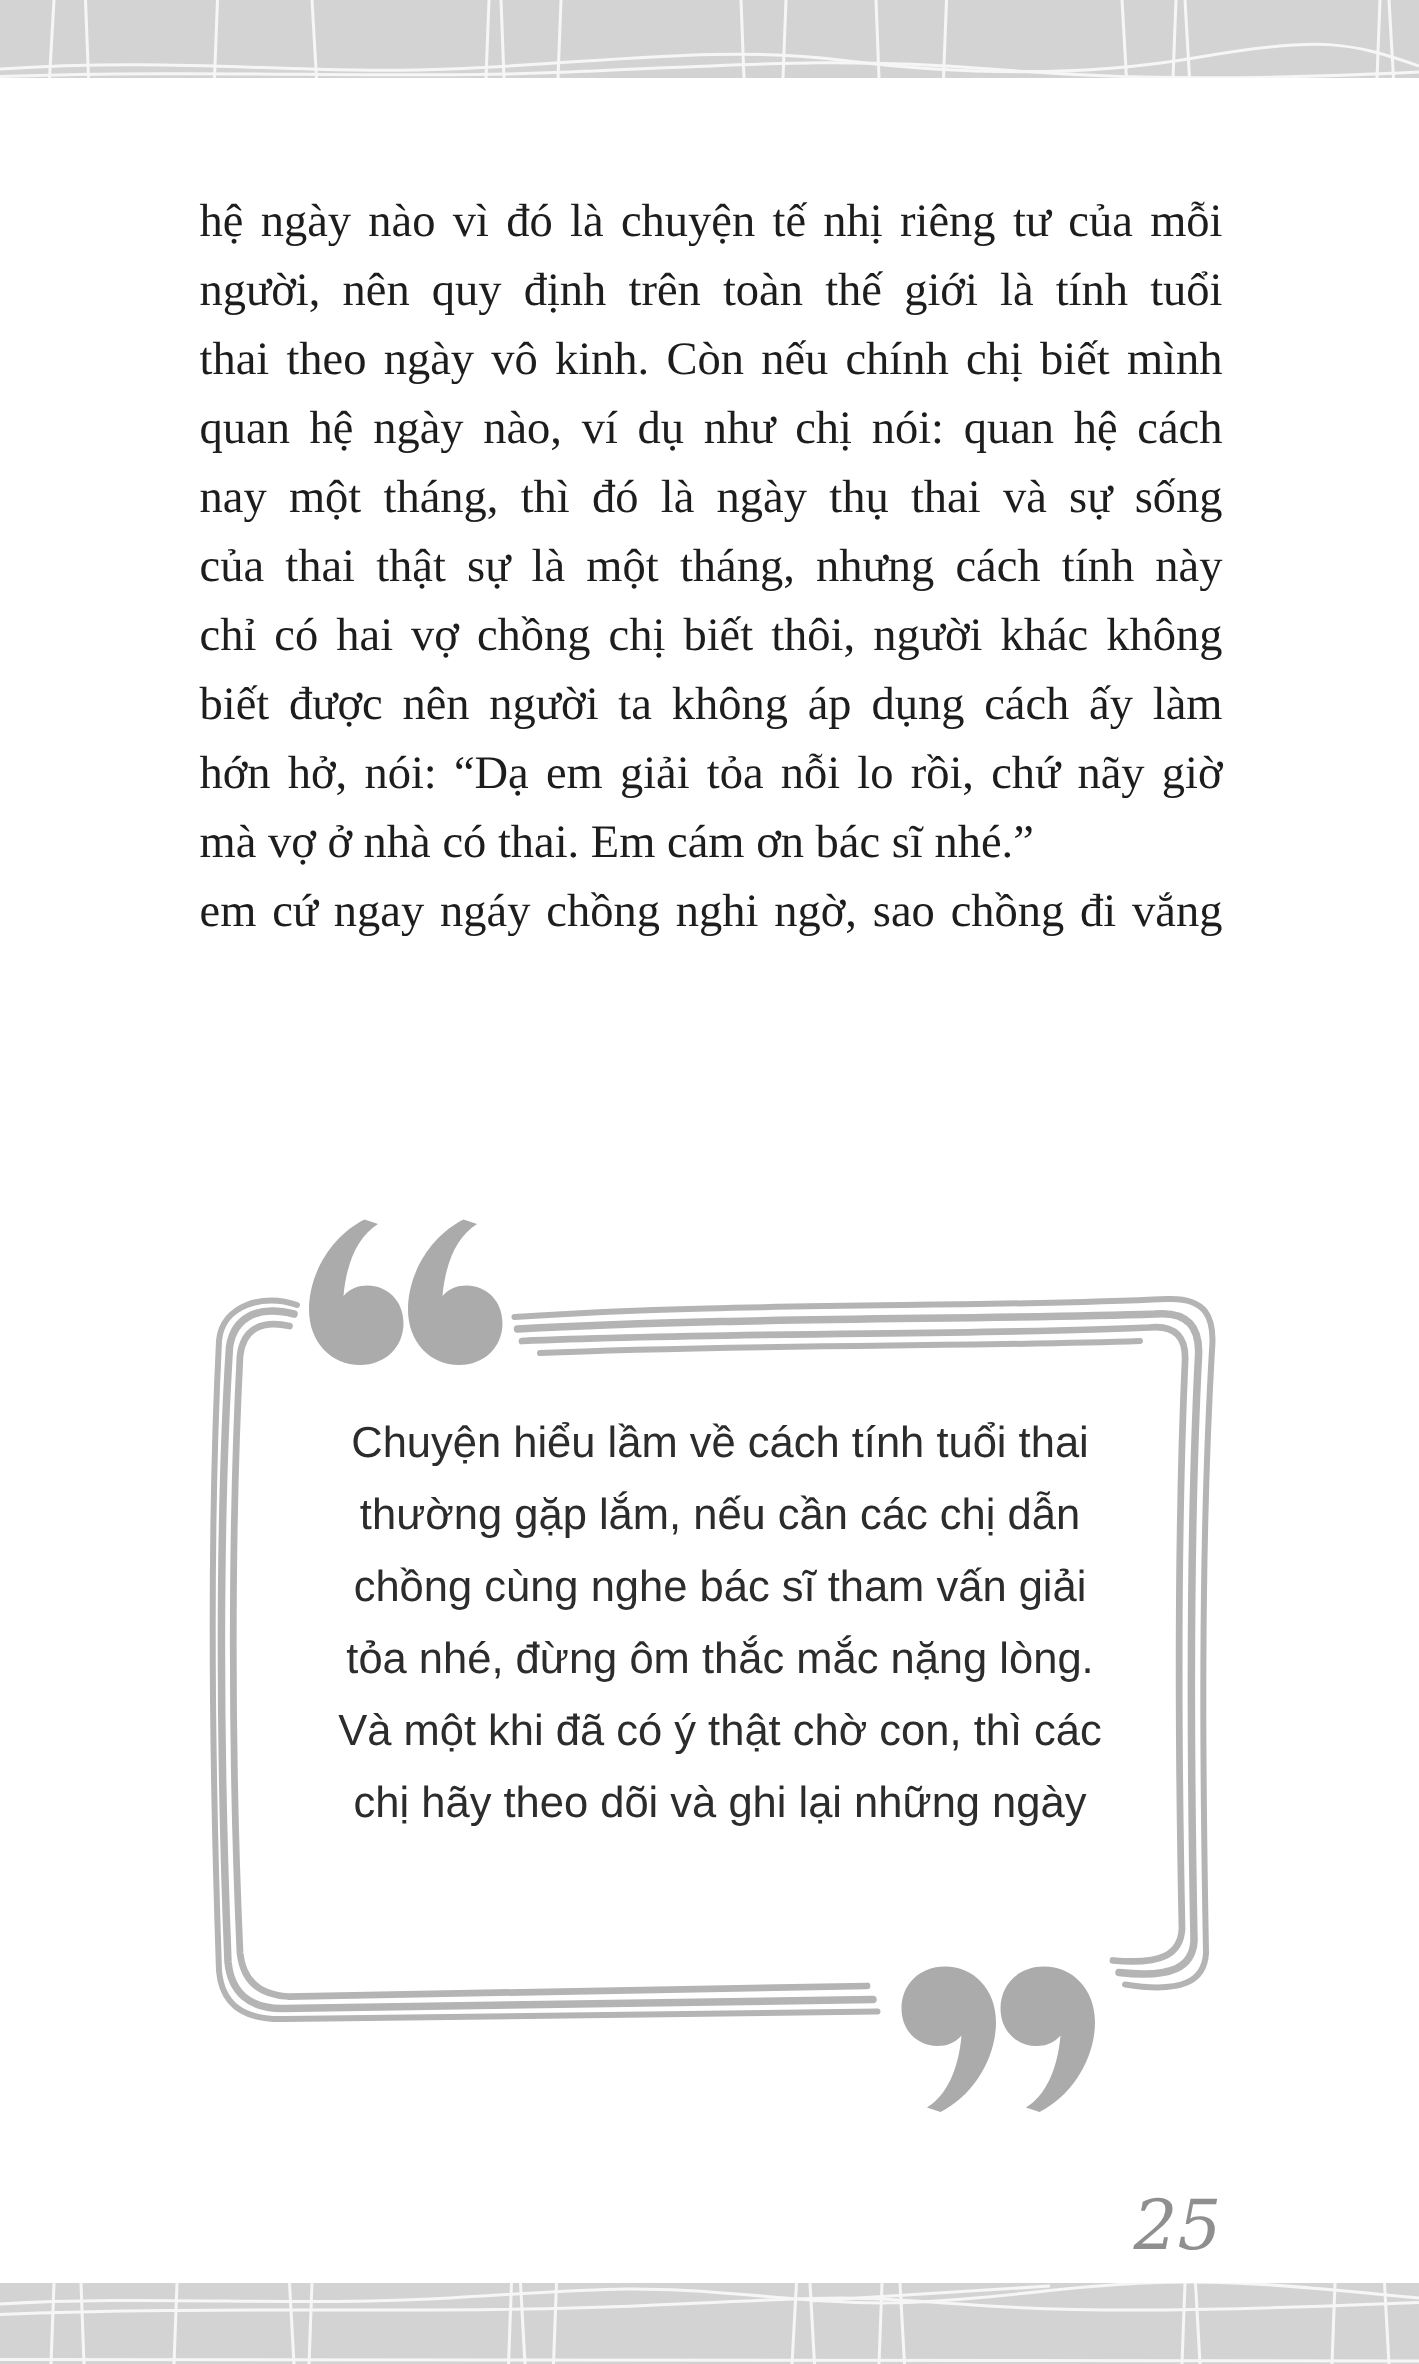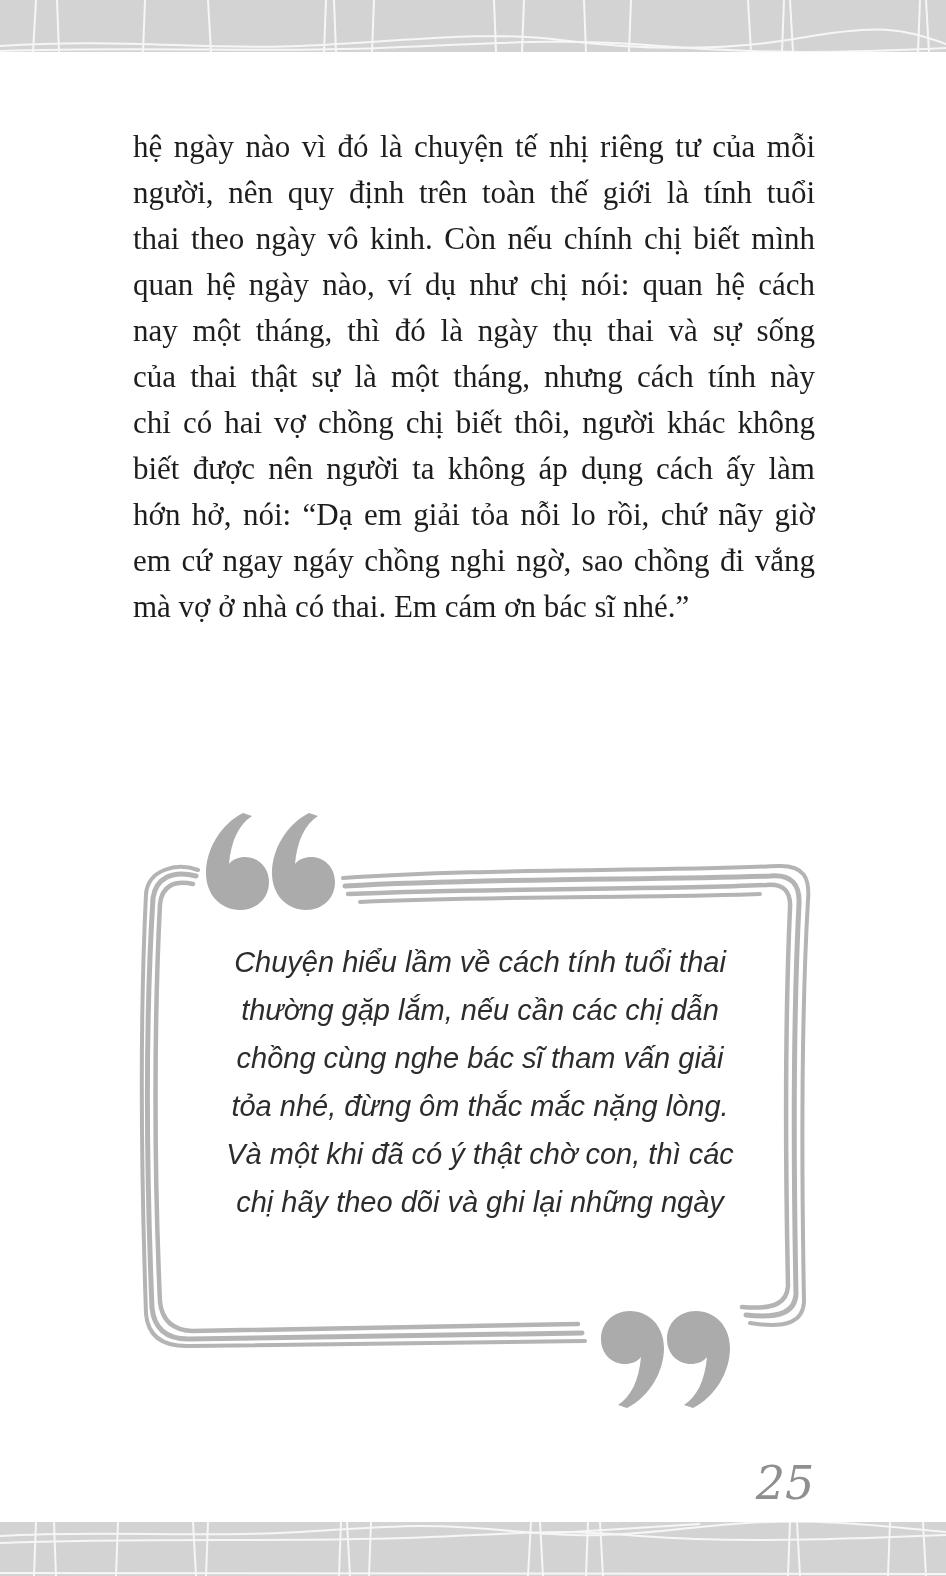--- a/index.html
+++ b/index.html
@@ -28,21 +28,20 @@
     white-space:nowrap;
   }
   .tline.last{text-align-last:left;}
   .tline.indent{padding-left:34px;}
 
   
   .quote-frame{position:absolute;left:130px;top:790px;width:700px;height:630px;}
   .quote-text{
     position:absolute;left:175px;top:938px;width:610px;
     font-family:"Liberation Sans", sans-serif;
-    font-style:italic;
     color:#2c2c2c;font-size:29px;
     text-align:center;
   }
   .qline{height:48px;line-height:48px;white-space:nowrap;}
 
   
   .page-number{
     position:absolute;left:740px;top:1458px;width:90px;
     font-family:"DejaVu Serif", serif;
     font-style:italic;
@@ -87,22 +86,22 @@
       <div class="tline">người, nên quy định trên toàn thế giới là tính tuổi</div>
       <div class="tline">thai theo ngày vô kinh. Còn nếu chính chị biết mình</div>
       <div class="tline">quan hệ ngày nào, ví dụ như chị nói: quan hệ cách</div>
       <div class="tline">nay một tháng, thì đó là ngày thụ thai và sự sống</div>
       <div class="tline">của thai thật sự là một tháng, nhưng cách tính này</div>
       <div class="tline">chỉ có hai vợ chồng chị biết thôi, người khác không</div>
       <div class="tline">biết được nên người ta không áp dụng cách ấy làm</div>
     </div>
     <div>
       <div class="tline">hớn hở, nói: “Dạ em giải tỏa nỗi lo rồi, chứ nãy giờ</div>
+      <div class="tline last">mà vợ ở nhà có thai. Em cám ơn bác sĩ nhé.”</div>
       <div class="tline">em cứ ngay ngáy chồng nghi ngờ, sao chồng đi vắng</div>
-      <div class="tline last">mà vợ ở nhà có thai. Em cám ơn bác sĩ nhé.”</div>
     </div>
   </div>
 
   <div class="quote-frame">
     <svg width="700" height="630" viewBox="0 0 700 630">
 
       <g stroke="#b4b4b4" fill="none" stroke-linecap="round">
         <path stroke-width="5" d="M66,86 C42,80 26,88 23,108 C16,220 16,370 22,518 C24,538 36,549 58,549 L452,543"></path>
         <path stroke-width="4.5" d="M63,94 C44,90 32,96 30,114 C24,230 24,380 30,512 C32,530 42,540 62,541 L448,534"></path>
         <path stroke-width="4" d="M68,80 C46,72 18,80 16,104 C10,226 11,376 16,524 C18,546 32,557 60,556 L455,551"></path>

